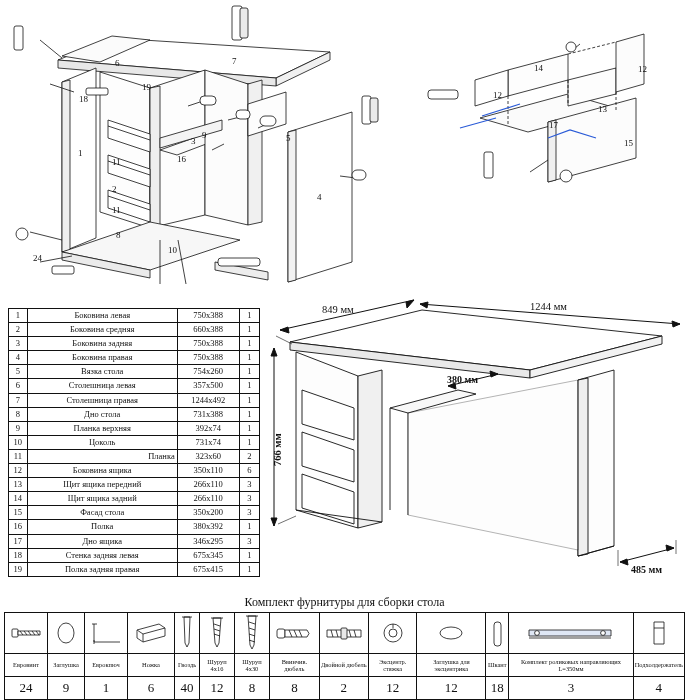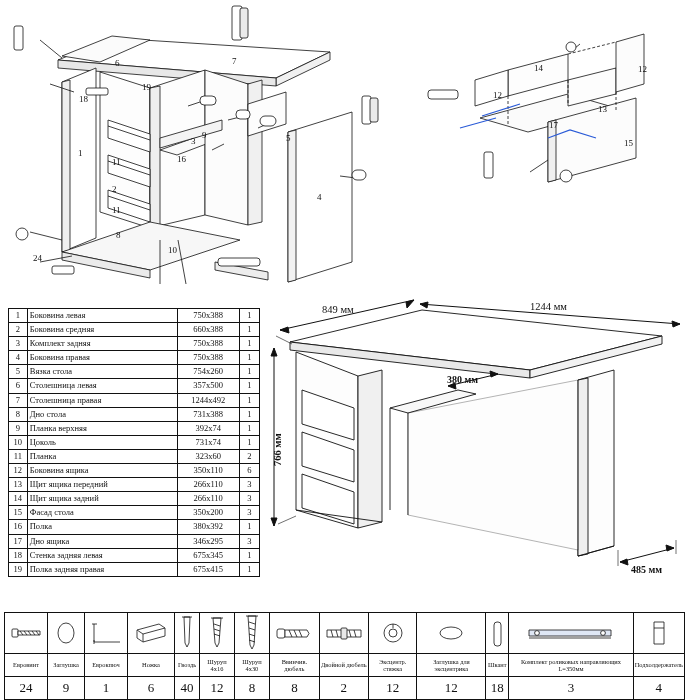--- a/index.html
+++ b/index.html
@@ -9,24 +9,24 @@
   
   .abs{position:absolute;}
   .num{position:absolute;font-size:9px;font-family:"Liberation Serif",serif;}
   svg{display:block;overflow:visible;}
 
   
   .parts{position:absolute;left:8px;top:308px;width:252px;border-collapse:collapse;
          font-size:8.5px;font-family:"Liberation Serif",serif;}
   .parts td{border:1px solid #111;padding:0 2px;height:13.1px;line-height:13.1px;}
   .parts td.idx{width:14px;text-align:center;}
-  .parts td.nm{width:150px;text-align:left;}
+  .parts td.nm{width:150px;text-align:center;}
   .parts td.dim{width:58px;text-align:center;}
   .parts td.qty{width:16px;text-align:center;}
-  .parts td.nmc{text-align:left;}
+  .parts td.nmc{text-align:right;}
 
   
   .hw{position:absolute;left:4px;top:612px;width:681px;border-collapse:collapse;
       font-size:6.4px;font-family:"Liberation Serif",serif;text-align:center;}
   .hw td{border:1px solid #111;}
   .hw .pic{height:38px;}
   .hw .lbl{height:22px;vertical-align:middle;line-height:7.4px;padding:0 1px;}
   .hw .cnt{height:20px;font-size:13px;font-family:"Liberation Serif",serif;}
   .hwtitle{position:absolute;left:0;top:595px;width:689px;text-align:center;
            font-size:12px;font-family:"Liberation Serif",serif;}
@@ -185,21 +185,21 @@
           <td class="qty">1</td>
         </tr>
         <tr>
           <td class="idx">2</td>
           <td class="nm">Боковина средняя</td>
           <td class="dim">660x388</td>
           <td class="qty">1</td>
         </tr>
         <tr>
           <td class="idx">3</td>
-          <td class="nm">Комплект задняя</td>
+          <td class="nm">Боковина задняя</td>
           <td class="dim">750x388</td>
           <td class="qty">1</td>
         </tr>
         <tr>
           <td class="idx">4</td>
           <td class="nm">Боковина правая</td>
           <td class="dim">750x388</td>
           <td class="qty">1</td>
         </tr>
         <tr>
@@ -352,20 +352,21 @@
       </g>
     </g>
   </svg>
 
   <div class="dim-label" style="left:530px;top:301px;">1244 мм</div>
   <div class="dim-label" style="left:322px;top:304px;">849 мм</div>
   <div class="dim-vert" style="left:272px;top:466px;">766 мм</div>
   <div class="dim-small" style="left:447px;top:374px;">380 мм</div>
   <div class="dim-small" style="left:631px;top:564px;">485 мм</div>
 
+  <div class="hwtitle">Комплект фурнитуры для сборки стола</div>
 
   <table class="hw">
     <tbody>
       <tr id="hw-pics">
           <td class="pic">
             <div style="display:flex;align-items:center;justify-content:center;height:38px;">
               <svg width="40" height="34">
                 <g stroke="#111" stroke-width="0.8" fill="#ffffff">
                   <rect x="6" y="13" width="6" height="8" rx="1"></rect>
                   <path d="M12,15 L34,15 L34,19 L12,19 Z"></path>

